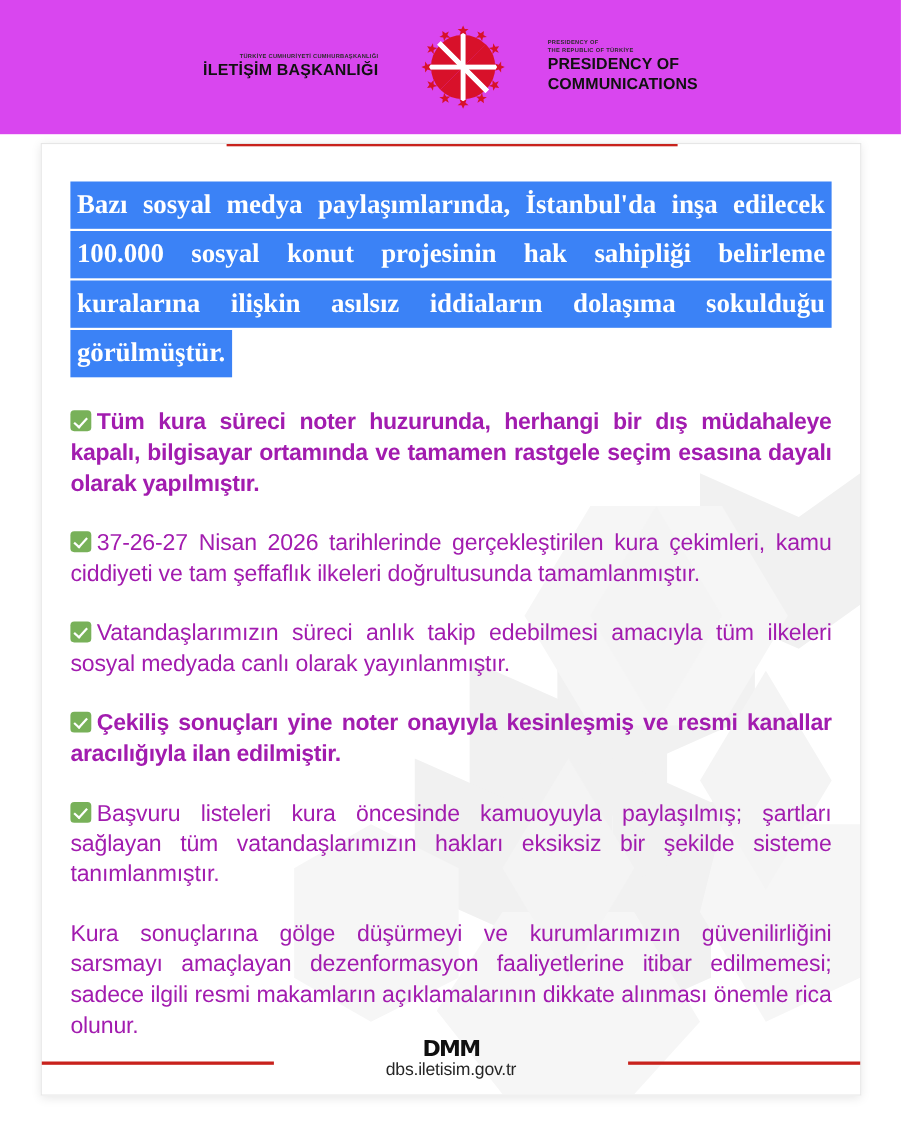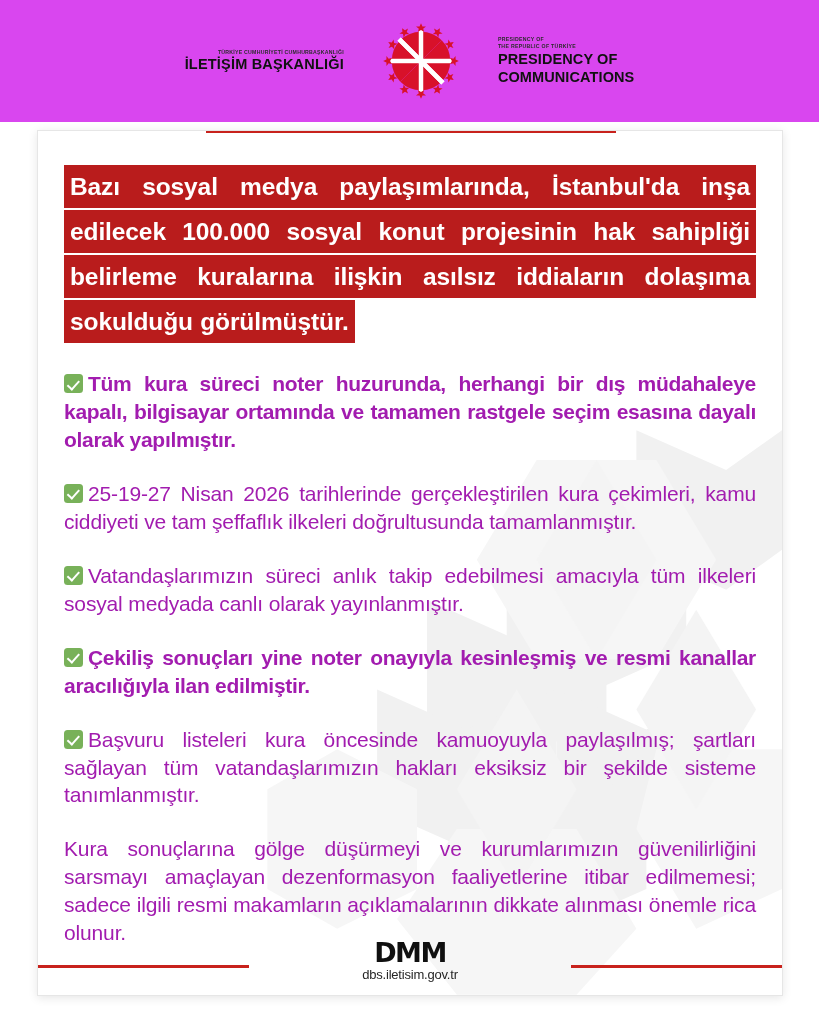--- a/index.html
+++ b/index.html
@@ -156,25 +156,26 @@
     font-size: 24.5px;
     font-weight: 700;
     line-height: 1.0;
     color: #ffffff;
     text-align: justify;
     text-align-last: left;
     letter-spacing: -0.1px;
     word-spacing: 0.5px;
   }
   .headline .hl {
-    background: #b91c1c;
+    background: #3b82f6;
     box-decoration-break: clone;
     -webkit-box-decoration-break: clone;
     padding: 7.5px 6px 9px 6px;
     line-height: 1.84;
+    font-family: Liberation Serif, serif;
   }
 
   
   .para {
     margin-top: 26px;
     font-size: 21px;
     line-height: 1.33;
     color: #a21caf;
     text-align: justify;
     text-align-last: left;
@@ -209,28 +210,28 @@
   .footer {
     position: absolute;
     left: 0;
     right: 0;
     bottom: 14px;
     text-align: center;
     z-index: 5;
   }
   .dmm {
     font-family: "DejaVu Sans", sans-serif;
-    font-size: 27px;
+    font-size: 20px;
     font-weight: 700;
     letter-spacing: -1.6px;
     color: #101010;
     line-height: 1;
   }
   .dmm-url {
-    font-size: 13px;
+    font-size: 16px;
     color: #262626;
     letter-spacing: -0.2px;
     margin-top: 2px;
     line-height: 1;
   }
 </style>
 </head>
 <body>
 
 <div class="header">
@@ -348,21 +349,21 @@
 
     <div class="headline">
       <span class="hl">Bazı sosyal medya paylaşımlarında, İstanbul'da inşa edilecek 100.000 sosyal konut projesinin hak sahipliği belirleme kuralarına ilişkin asılsız iddiaların dolaşıma sokulduğu görülmüştür.</span>
     </div>
 
     <p class="para bold first">
       <span class="check"></span><span>Tüm kura süreci noter huzurunda, herhangi bir dış müdahaleye kapalı, bilgisayar ortamında ve tamamen rastgele seçim esasına dayalı olarak yapılmıştır.</span>
     </p>
 
     <p class="para">
-      <span class="check"></span><span>25-19-27 Nisan 2026 tarihlerinde gerçekleştirilen kura çekimleri, kamu ciddiyeti ve tam şeffaflık ilkeleri doğrultusunda tamamlanmıştır.</span>
+      <span class="check"></span><span>37-26-27 Nisan 2026 tarihlerinde gerçekleştirilen kura çekimleri, kamu ciddiyeti ve tam şeffaflık ilkeleri doğrultusunda tamamlanmıştır.</span>
     </p>
 
     <p class="para">
       <span class="check"></span><span>Vatandaşlarımızın süreci anlık takip edebilmesi amacıyla tüm ilkeleri sosyal medyada canlı olarak yayınlanmıştır.</span>
     </p>
 
     <p class="para bold">
       <span class="check"></span><span>Çekiliş sonuçları yine noter onayıyla kesinleşmiş ve resmi kanallar aracılığıyla ilan edilmiştir.</span>
     </p>
 

